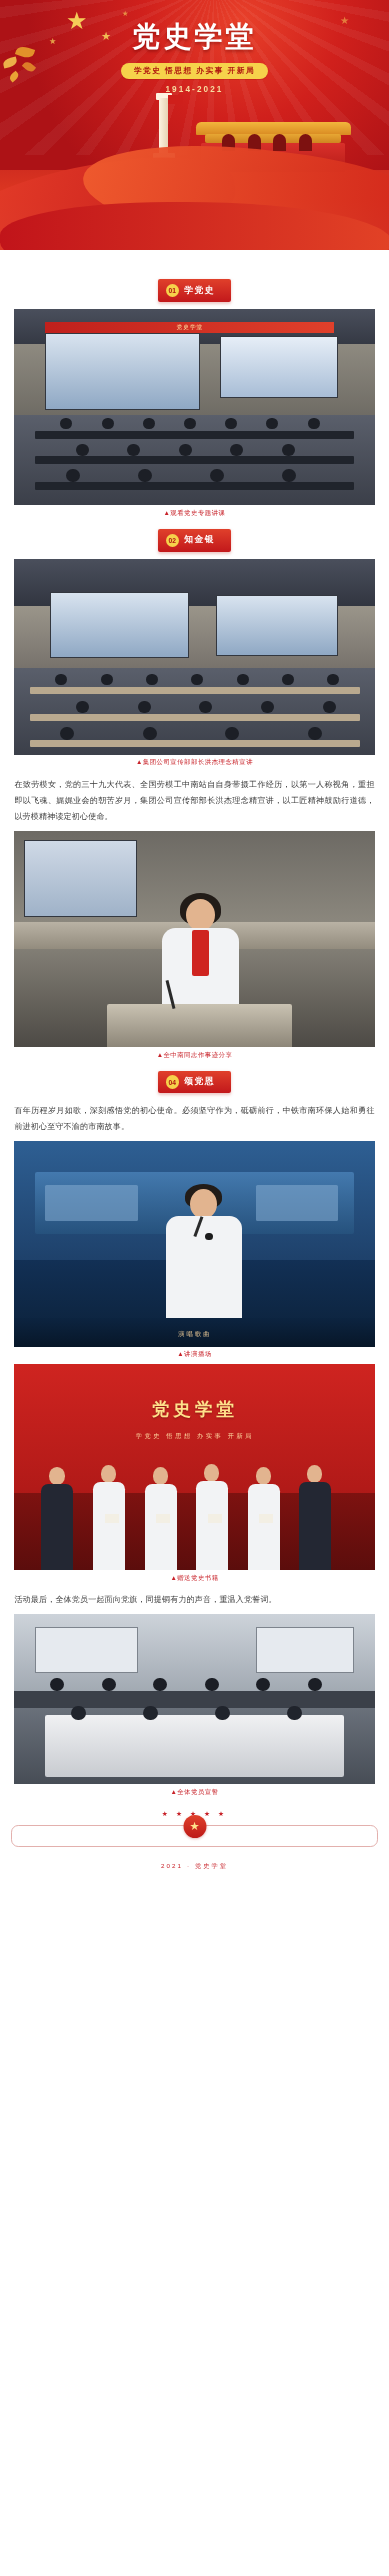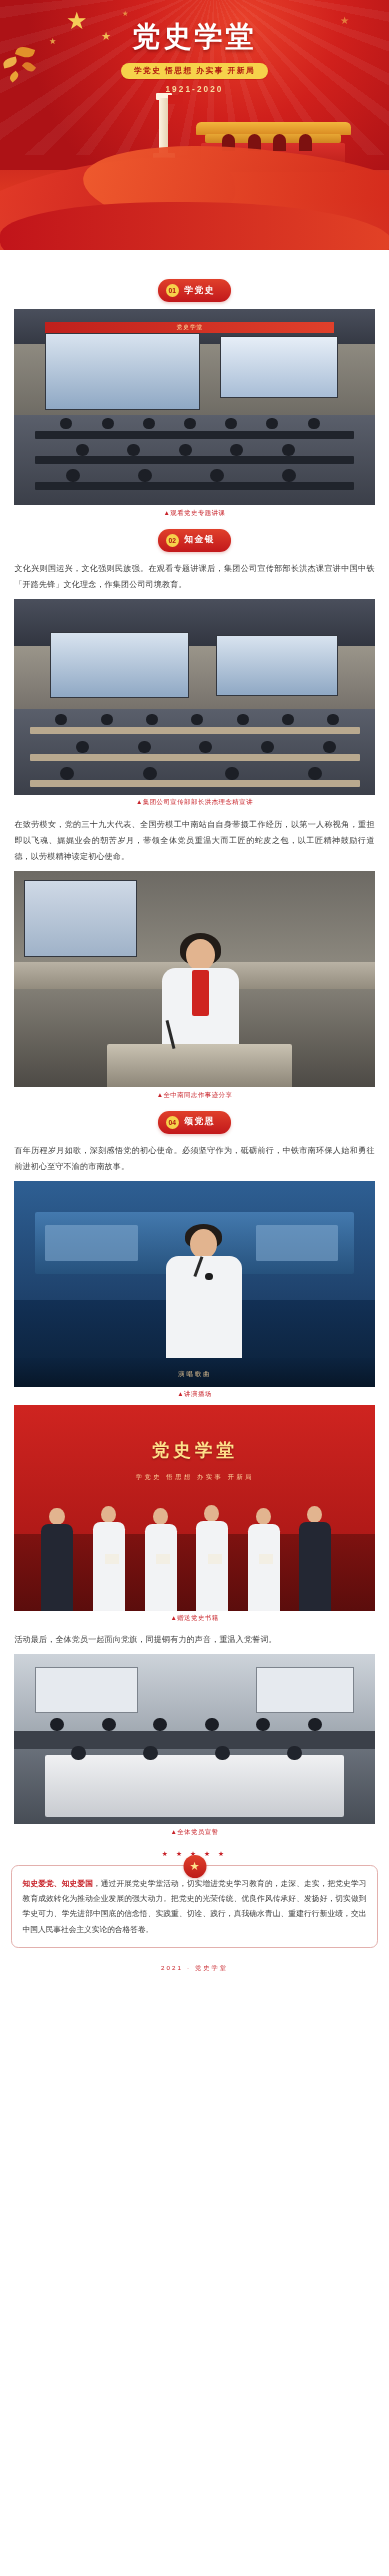--- a/index.html
+++ b/index.html
@@ -117,21 +117,21 @@
     margin:9.3px 0 5.2px 0; letter-spacing:0.2px;
   }
   p.para .hl { color:#c8232a; font-weight:bold; }
   p.para.lead { margin-top:13.4px; }
 
   
   .sec-head { text-align:center; margin:11.3px 0 7.2px 0; }
   .pill {
     display:inline-flex; align-items:center; gap:5.2px;
     background:linear-gradient(180deg,#e0402b,#c2181b);
-    color:#fff; border-radius:11px; padding:4.6px 15.5px 4.6px 7.2px;
+    color:#fff; border-radius:2px; padding:4.6px 15.5px 4.6px 7.2px;
     box-shadow:0 1.5px 3.1px rgba(180,30,20,.25);
   }
   .pill .num {
     display:inline-flex; align-items:center; justify-content:center;
     width:13.4px; height:13.4px; border-radius:50%;
     background:#f6d24b; color:#b01810; font-size:6.7px; font-weight:bold;
   }
   .pill .ptxt { font-size:8.8px; font-weight:bold; letter-spacing:1.5px; }
 
   figure { margin:5.2px 0 3.1px 0; }
@@ -220,21 +220,21 @@
   <div class="hero-leaves">
     <div class="leaf lf1"></div>
       <div class="leaf lf2"></div>
     <div class="leaf lf3"></div>
       <div class="leaf lf4"></div>
   </div>
 
   <div class="hero-title-wrap">
     <div class="hero-title">党史学堂</div>
     <div class="hero-sub">学党史 悟思想 办实事 开新局</div>
-    <div class="hero-years">1921-2020</div>
+    <div class="hero-years">1914-2021</div>
   </div>
 
   <div class="monument">
     <div class="mon-top"></div>
       <div class="mon-pillar"></div>
     <div class="mon-flag"></div>
       <div class="mon-base"></div>
   </div>
 
   <div class="gate">
@@ -294,21 +294,20 @@
     </div>
     <figcaption class="cap">▲观看党史专题讲课</figcaption>
   </figure>
 
   <div class="sec-head">
     <span class="pill">
       <span class="num">02</span>
       <span class="ptxt">知金银</span>
     </span>
   </div>
-  <p class="para">文化兴则国运兴，文化强则民族强。在观看专题讲课后，集团公司宣传部部长洪杰课宣讲中国中铁「开路先锋」文化理念，作集团公司司境教育。</p>
   <figure>
     <div class="ph ph-b">
       <div class="ceil" style="height:30%;"></div>
       <div class="wall" style="top:24%; height:34%; background:linear-gradient(180deg,#9a958a,#75706a);"></div>
       <div class="screen" style="left:36px; top:33px; width:139px; height:66px;"></div>
       <div class="screen" style="left:202px; top:36px; width:122px; height:61px;"></div>
       <div class="floor" style="height:44%;"></div>
       <div class="desk" style="left:15.5px; top:128px; width:330px; height:7.2px;"></div>
       <div class="desk" style="left:15.5px; top:155px; width:330px; height:7.2px;"></div>
       <div class="desk" style="left:15.5px; top:181px; width:330px; height:7.2px;"></div>
@@ -325,21 +324,21 @@
       <div class="head" style="left:247px; top:142px; width:12.4px; height:12.4px;"></div>
       <div class="head" style="left:309px; top:142px; width:12.4px; height:12.4px;"></div>
       <div class="head" style="left:46px; top:168px; width:13.4px; height:13.4px;"></div>
       <div class="head" style="left:129px; top:168px; width:13.4px; height:13.4px;"></div>
       <div class="head" style="left:211px; top:168px; width:13.4px; height:13.4px;"></div>
       <div class="head" style="left:294px; top:168px; width:13.4px; height:13.4px;"></div>
     </div>
     <figcaption class="cap">▲集团公司宣传部部长洪杰理念精宣讲</figcaption>
   </figure>
 
-  <p class="para">在致劳模女，党的三十九大代表、全国劳模工中南站自自身带摄工作经历，以第一人称视角，重担即以飞魂、娓娓业会的朝苦岁月，带领全体党员重温大而工匠的蛇皮之包，以工匠精神鼓励行道德，以劳模精神读定初心使命。</p>
+  <p class="para">在致劳模女，党的三十九大代表、全国劳模工中南站自自身带摄工作经历，以第一人称视角，重担即以飞魂、娓娓业会的朝苦岁月，集团公司宣传部部长洪杰理念精宣讲，以工匠精神鼓励行道德，以劳模精神读定初心使命。</p>
   <figure>
     <div class="ph ph-c">
       <div class="speaker-bg"></div>
       <div class="screen" style="left:9.3px; top:9.3px; width:113px; height:77px; background:linear-gradient(180deg,#cfd9e6,#9fb2c8);"></div>
       <div style="position:absolute; left:0; top:91px; width:100%; height:27px; background:linear-gradient(180deg,#b9b2a4,#938c7e);"></div>
       <div class="person" style="left:129px; top:62px; width:113px; height:155px;">
         <div class="p-hair" style="left:37px; top:0; width:41px; height:32px;"></div>
         <div class="p-head" style="left:43px; top:6.2px; width:29px; height:32px;"></div>
         <div class="p-body white-shirt" style="position:absolute; left:18.5px; top:35px; width:77px; height:93px; border-radius:13.4px 13.4px 0 0;"></div>
         <div style="position:absolute; left:49px; top:37px; width:16.5px; height:46px; background:#cf2420; border-radius:2.1px;"></div>
@@ -437,19 +436,16 @@
     </div>
     <figcaption class="cap">▲全体党员宣誓</figcaption>
   </figure>
 
 </div>
 
 <div class="divider-stars">★ ★ ★ ★ ★</div>
 
 <div class="footer-box">
   <div class="footer-seal">★</div>
-  <p class="fp">
-    <span class="hl">知史爱党、知史爱国</span><span>，通过开展党史学堂活动，切实增进党史学习教育的，走深、走实，把党史学习教育成效转化为推动企业发展的强大动力。把党史的光荣传统、优良作风传承好、发扬好，切实做到学史可力、学先进部中国底的信念悟、实践重、切诠、践行，真我确水青山、重建行行新业绩，交出中国人民事社会主义实论的合格答卷。</span>
-  </p>
 </div>
 
 <div class="foot-ribbon">2021 · 党史学堂</div>
 
 
 </body></html>

